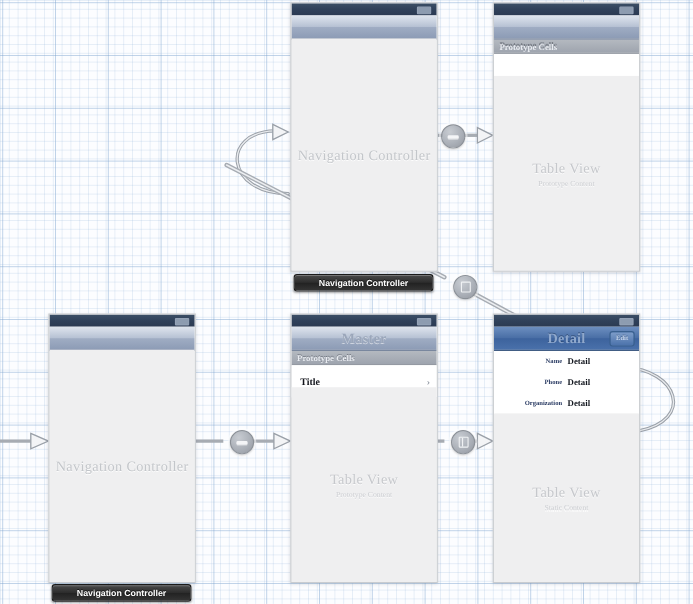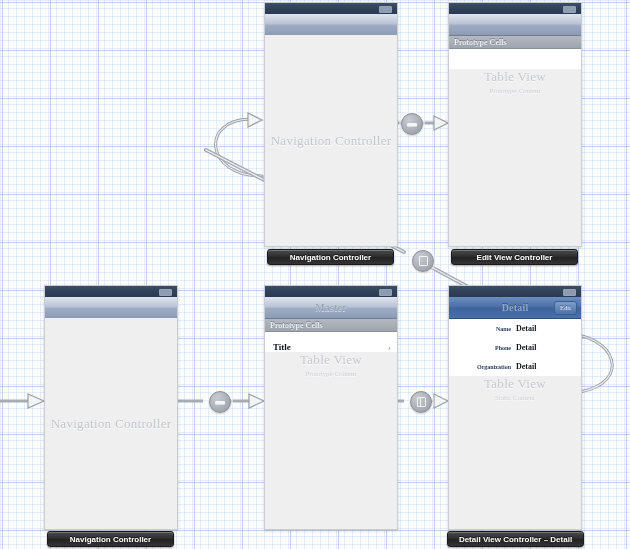--- a/index.html
+++ b/index.html
@@ -45,21 +45,21 @@
     background:linear-gradient(to bottom,#dfe5ee 0%,#b7c2d4 48%,#9facc3 52%,#8c9bb5 100%);
     border-bottom:1px solid #6d7d96;
     position:relative;
     display:flex;align-items:center;justify-content:center;
   }
   .navbar.blue{
     background:linear-gradient(to bottom,#6d8fc0 0%,#4a6fa6 48%,#3d639d 52%,#4a71ab 100%);
     border-bottom:1px solid #2e4d78;
   }
   .navtitle{
-    font-size:10px;font-weight:bold;color:#9aa6ba;
+    font-size:13px;font-weight:bold;color:#9aa6ba;
     text-shadow:0 1px 0 rgba(255,255,255,.55);
     letter-spacing:.2px;
   }
   .navbar.blue .navtitle{color:#8fa8cc;text-shadow:0 -1px 0 rgba(20,40,70,.45);}
   .navbtn{
     position:absolute;right:4px;top:4px;
     height:12px;padding:0 5px;line-height:12px;
     font-size:6px;color:#c9d8ee;font-weight:bold;
     background:linear-gradient(to bottom,#7e9dc9,#4b72ab);
     border:1px solid #39608f;border-radius:3px;
@@ -90,21 +90,21 @@
   .static-row .lbl{
     width:62px;text-align:right;padding-right:5px;
     font-size:6px;font-weight:bold;color:#2a3b63;
     text-shadow:0 1px 0 rgba(255,255,255,.8);
   }
   .static-row .val{font-size:8px;font-weight:bold;color:#141820;}
   .body-area{
     position:absolute;left:0;right:0;bottom:0;
     background:#efeff0;
     display:flex;flex-direction:column;
-    align-items:center;justify-content:flex-start;
+    align-items:center;justify-content:center;
   }
   .body-title{
     font-size:13px;color:#c6c8cc;font-weight:normal;
     text-shadow:0 1px 0 rgba(255,255,255,.9);
     letter-spacing:.3px;
   }
   .body-sub{
     font-size:7px;color:#ccced2;margin-top:2px;
     text-shadow:0 1px 0 rgba(255,255,255,.9);
   }
@@ -297,17 +297,15 @@
         </div>
       </div>
       <div class="body-area" style="top:90px;">
         <span class="body-title">Table View</span>
         <span class="body-sub">Static Content</span>
       </div>
     </div>
   </div>
 
   <div class="plate" style="left:267px;top:249px;width:127px;">Navigation Controller</div>
-  <div class="plate" style="left:451px;top:249px;width:127px;">Edit View Controller</div>
   <div class="plate" style="left:47px;top:531px;width:127px;">Navigation Controller</div>
-  <div class="plate" style="left:447px;top:531px;width:137px;">Detail View Controller – Detail</div>
 
 </div>
 
 </body></html>

